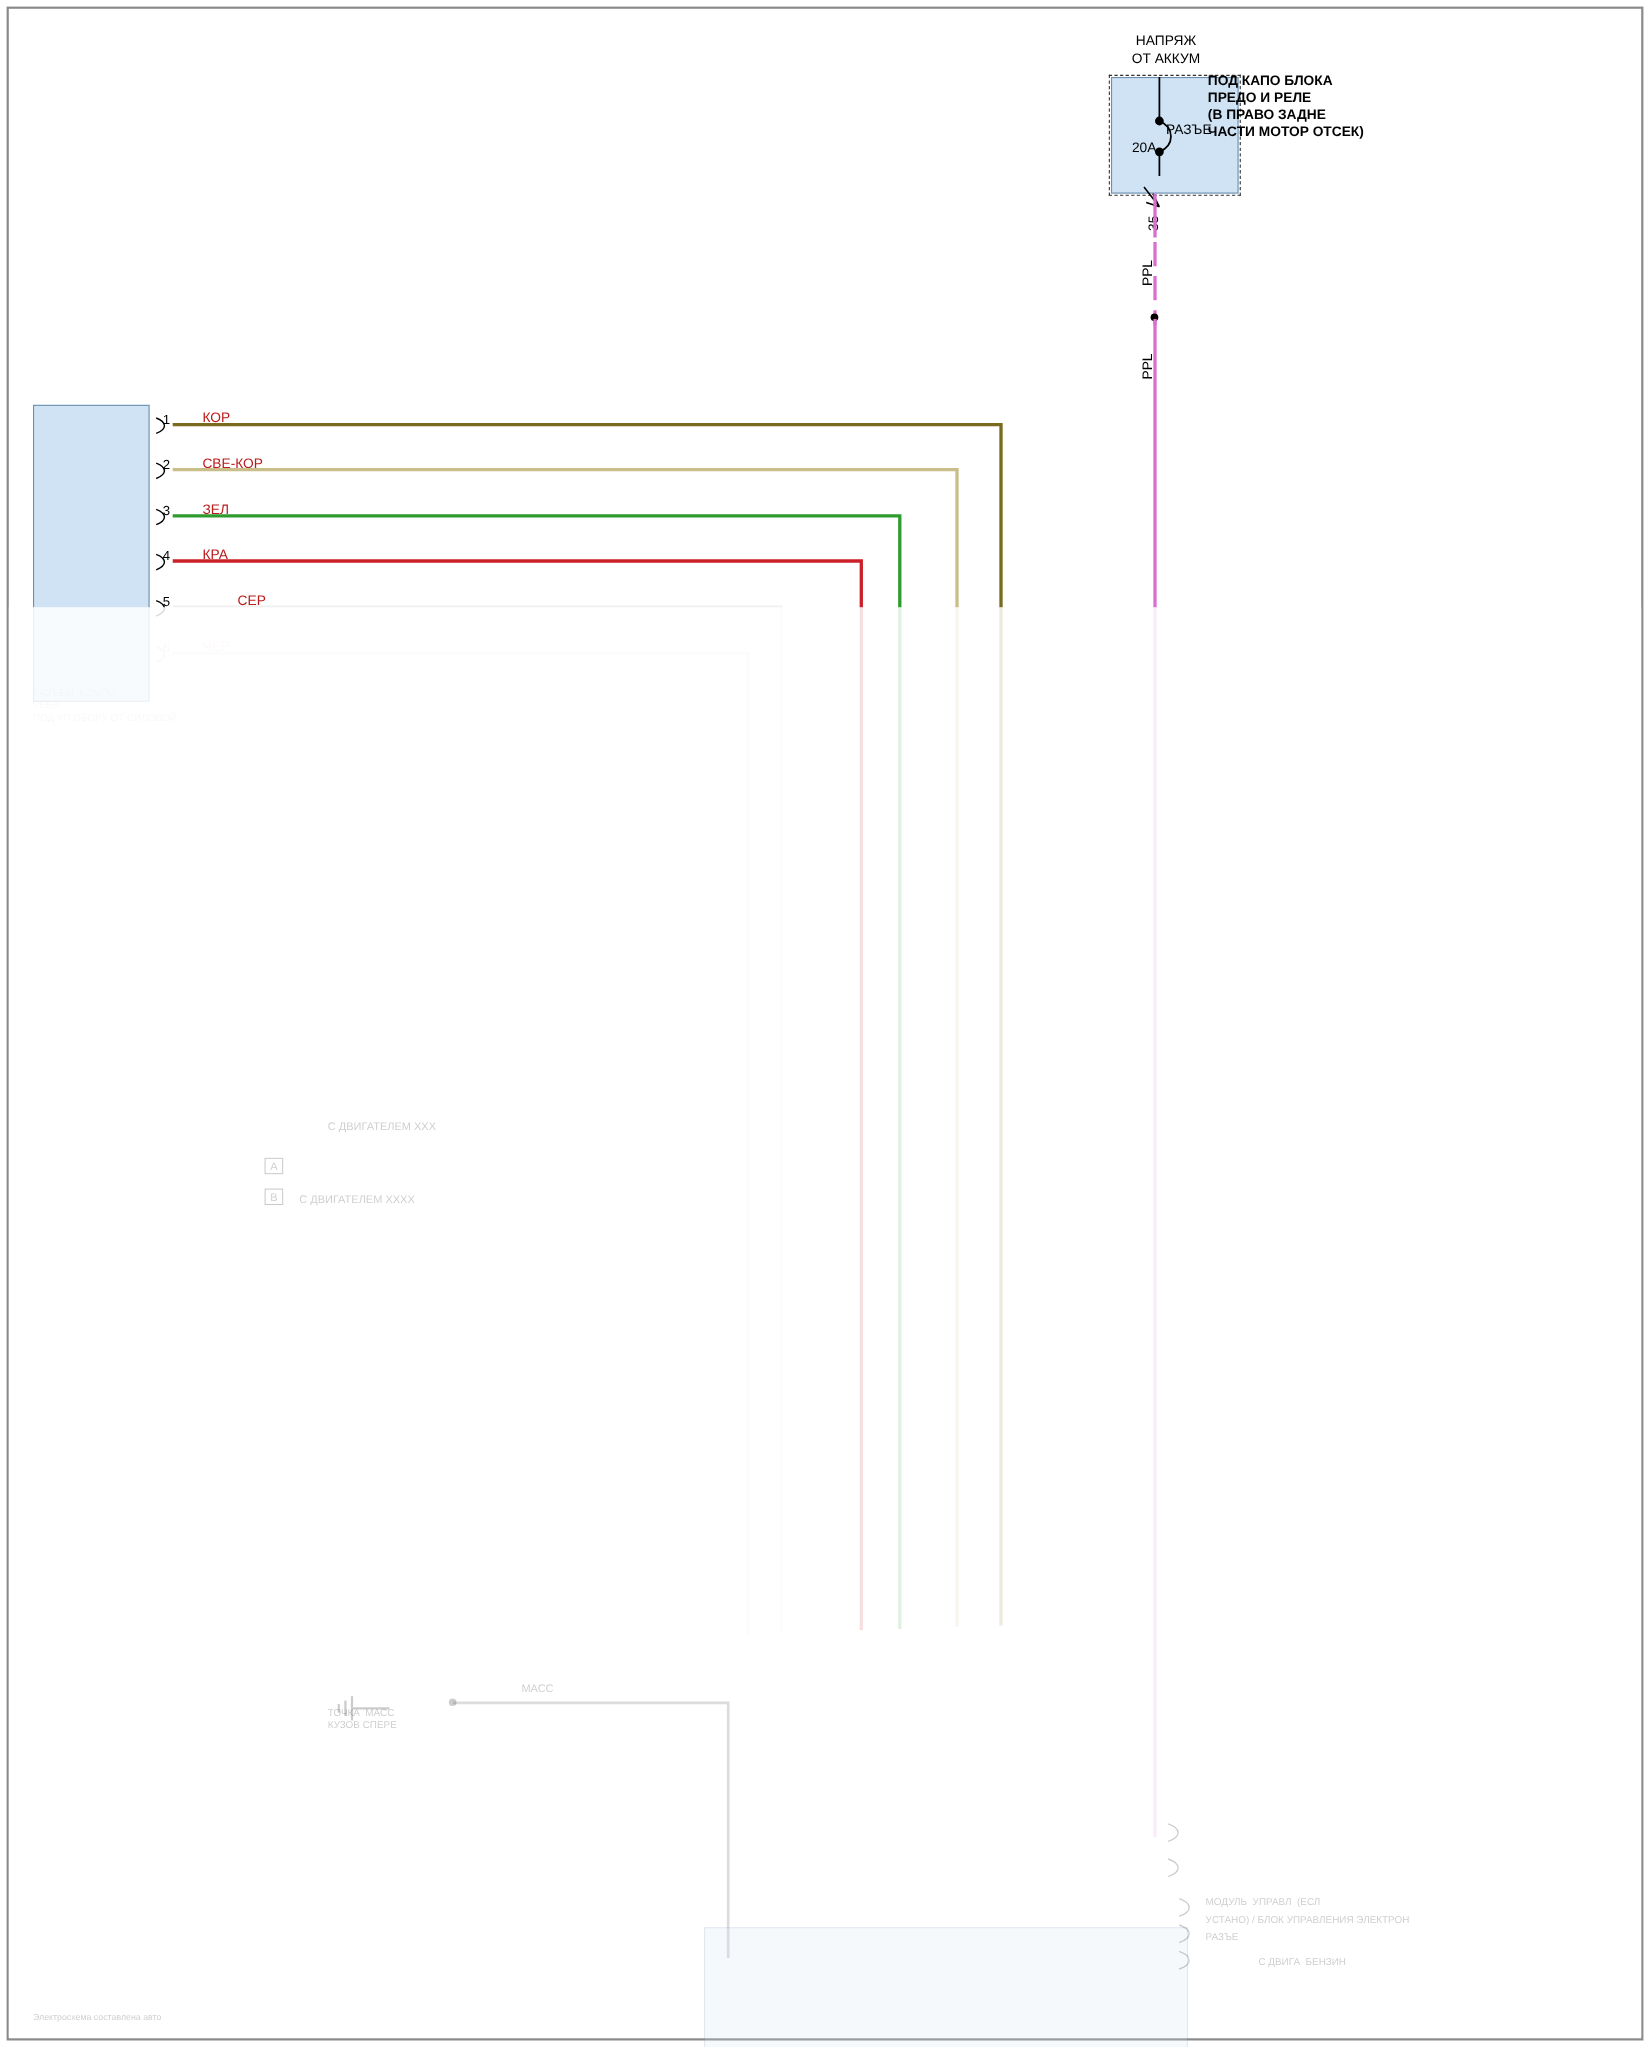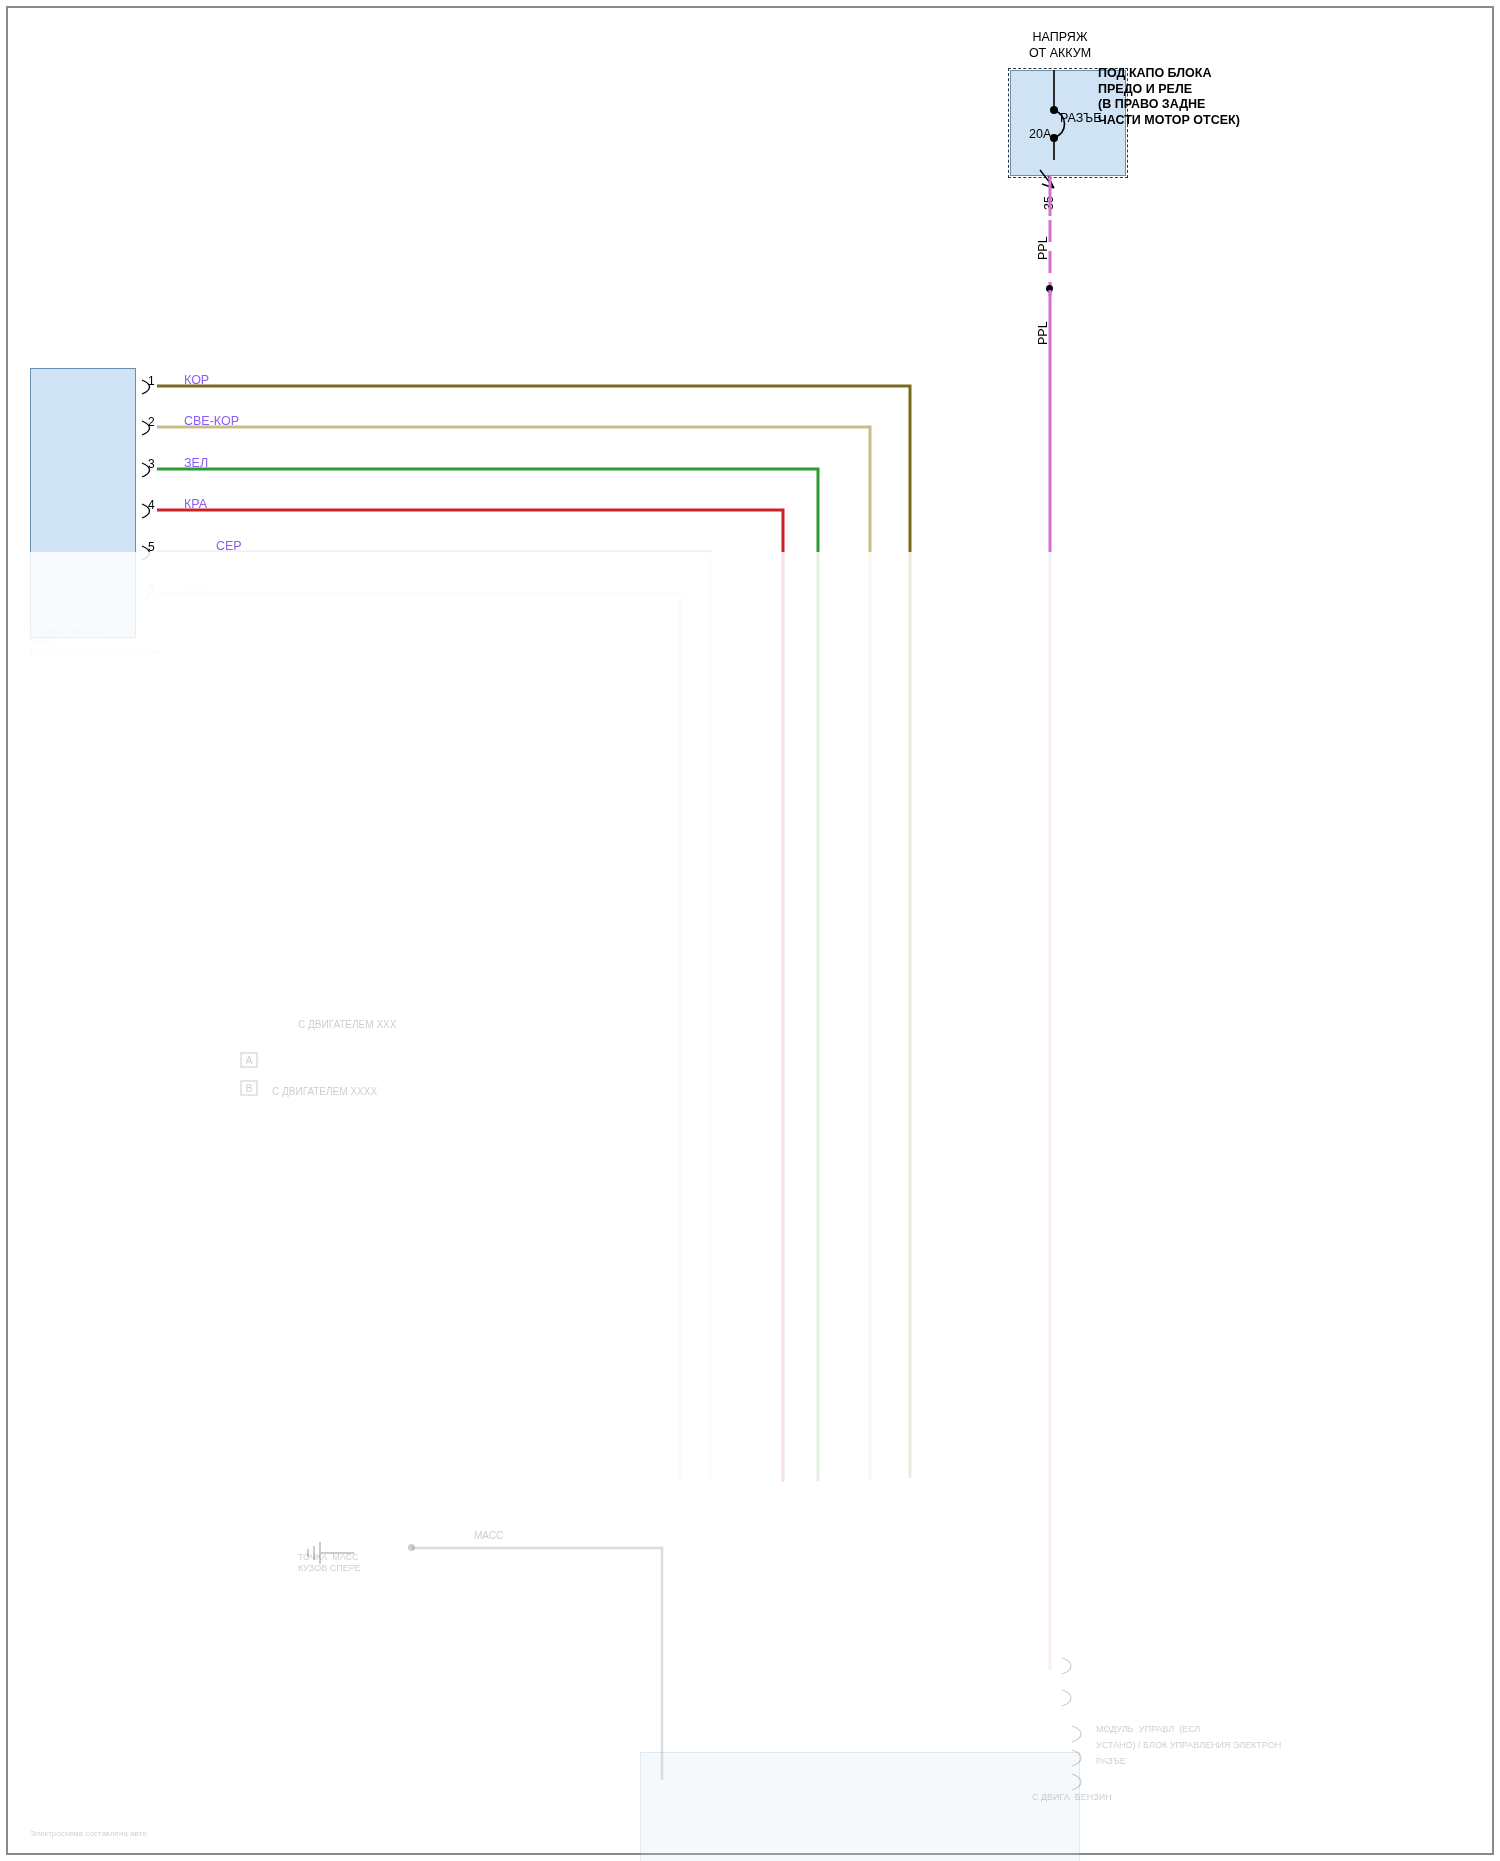--- a/index.html
+++ b/index.html
@@ -9,21 +9,21 @@
   .blk{position:absolute;background:#cfe3f5;border:1px solid #6d8fae;box-sizing:border-box;}
   .dash{position:absolute;border:1px dashed #333;box-sizing:border-box;}
   .lbl{position:absolute;font-size:12.5px;color:#000;line-height:15px;white-space:pre;}
   .lblc{position:absolute;font-size:12.5px;color:#000;line-height:15px;white-space:pre;text-align:center;}
   .vt{position:absolute;font-size:12.5px;color:#000;white-space:nowrap;transform:rotate(-90deg);transform-origin:left top;}
   .wire{position:absolute;}
   .dot{position:absolute;width:7px;height:7px;border-radius:50%;background:#000;}
   .fade{opacity:.12;}
   .fade2{opacity:.2;}
   .pinnum{position:absolute;font-size:12px;color:#000;}
-  .pinlabel{position:absolute;font-size:12.5px;color:#8b5cf6;}
+  .pinlabel{position:absolute;font-size:12.5px;color:#b91c1c;}
   .whitecover{position:absolute;background:#ffffff;}
 </style>
 </head>
 <body>
 
 <div class="page">
   <div class="frame"></div>
 
   <div class="lblc" style="left:1000px;top:30px;width:120px;">НАПРЯЖ</div>
   <div class="lblc" style="left:1000px;top:46px;width:120px;">ОТ АККУМ</div>
@@ -153,21 +153,21 @@
 КУЗОВ СПЕРЕ</div>
   <div class="dot fade2" style="left:408px;top:1544px;"></div>
   <svg class="wire fade2" style="left:410px;top:1540px;width:260px;height:240px;" viewBox="0 0 260 240">
     <path d="M2 8 H 252 V 240" fill="none" stroke="#555" stroke-width="2.5"></path>
   </svg>
 
   <div class="blk fade2" style="left:640px;top:1752px;width:440px;height:110px;"></div>
   <div class="lbl fade2" style="left:1096px;top:1722px;font-size:9px;">МОДУЛЬ  УПРАВЛ  (ЕСЛ</div>
   <div class="lbl fade2" style="left:1096px;top:1738px;font-size:9px;">УСТАНО) / БЛОК УПРАВЛЕНИЯ ЭЛЕКТРОН</div>
   <div class="lbl fade2" style="left:1096px;top:1754px;font-size:9px;">РАЗЪЕ</div>
-  <div class="lbl fade2" style="left:1032px;top:1776px;font-size:9px;margin-top:14px;">С ДВИГА  БЕНЗИН</div>
+  <div class="lbl fade2" style="left:1144px;top:1776px;font-size:9px;">С ДВИГА  БЕНЗИН</div>
 
   <svg class="wire fade2" style="left:1070px;top:1716px;width:30px;height:80px;" viewBox="0 0 30 80">
     <path d="M2 10 C 14 14, 14 22, 2 26" fill="none" stroke="#000" stroke-width="1.2"></path>
     <path d="M2 34 C 14 38, 14 46, 2 50" fill="none" stroke="#000" stroke-width="1.2"></path>
     <path d="M2 58 C 14 62, 14 70, 2 74" fill="none" stroke="#000" stroke-width="1.2"></path>
   </svg>
 
   <svg class="wire fade2" style="left:1060px;top:1652px;width:30px;height:70px;" viewBox="0 0 30 70">
     <path d="M2 6 C 14 10, 14 18, 2 22" fill="none" stroke="#000" stroke-width="1.2"></path>
     <path d="M2 38 C 14 42, 14 50, 2 54" fill="none" stroke="#000" stroke-width="1.2"></path>

